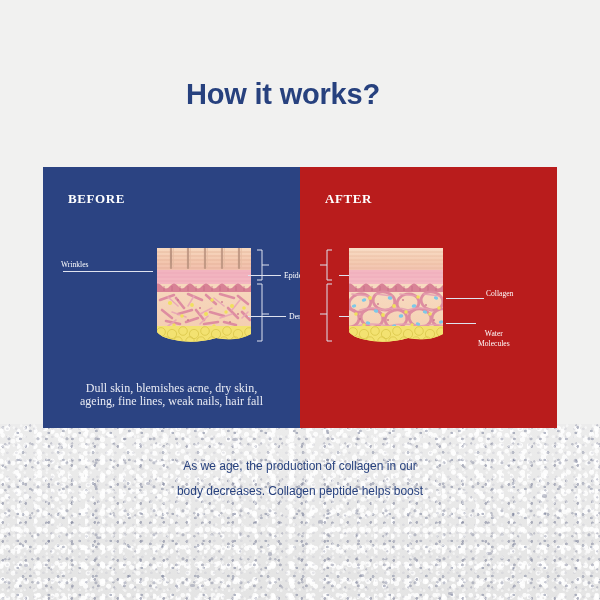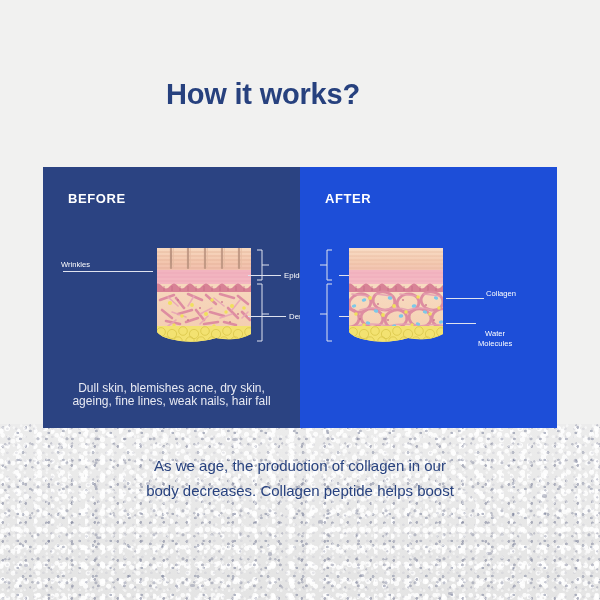--- a/index.html
+++ b/index.html
@@ -73,37 +73,39 @@
   #title {
     position: absolute;
     left: 0;
     top: 78px;
     width: 526px;
     text-align: center;
     font-size: 29px;
     font-weight: bold;
     color: #27417e;
     letter-spacing: -0.2px;
+    padding-left: 20px;
   }
 
   
   #panel {
     position: absolute;
     left: 43px;
     top: 167px;
     width: 514px;
     height: 261px;
     display: flex;
+    font-family: Liberation Serif, serif;
   }
   .half {
     position: relative;
     height: 100%;
   }
   #half-before { width: 257px; background: #2b4382; }
-  #half-after  { width: 257px; background: #1d4ed8; }
+  #half-after  { width: 257px; background: #b91c1c; }
 
   .half-label {
     position: absolute;
     top: 24px;
     font-size: 13px;
     font-weight: bold;
     color: #ffffff;
     letter-spacing: 0.6px;
   }
   #label-before { left: 25px; }
@@ -178,21 +180,21 @@
   #bracket-before { left: 213px; top: 81px; }
   #bracket-after  { left: 19px;  top: 81px; }
 
   
   #summary {
     position: absolute;
     left: 60px;
     top: 454px;
     width: 480px;
     text-align: center;
-    font-size: 15px;
+    font-size: 12px;
     line-height: 24.5px;
     color: #28427f;
   }
 </style>
 </head>
 <body>
 
 <div id="stage">
 
   <div id="powder">

